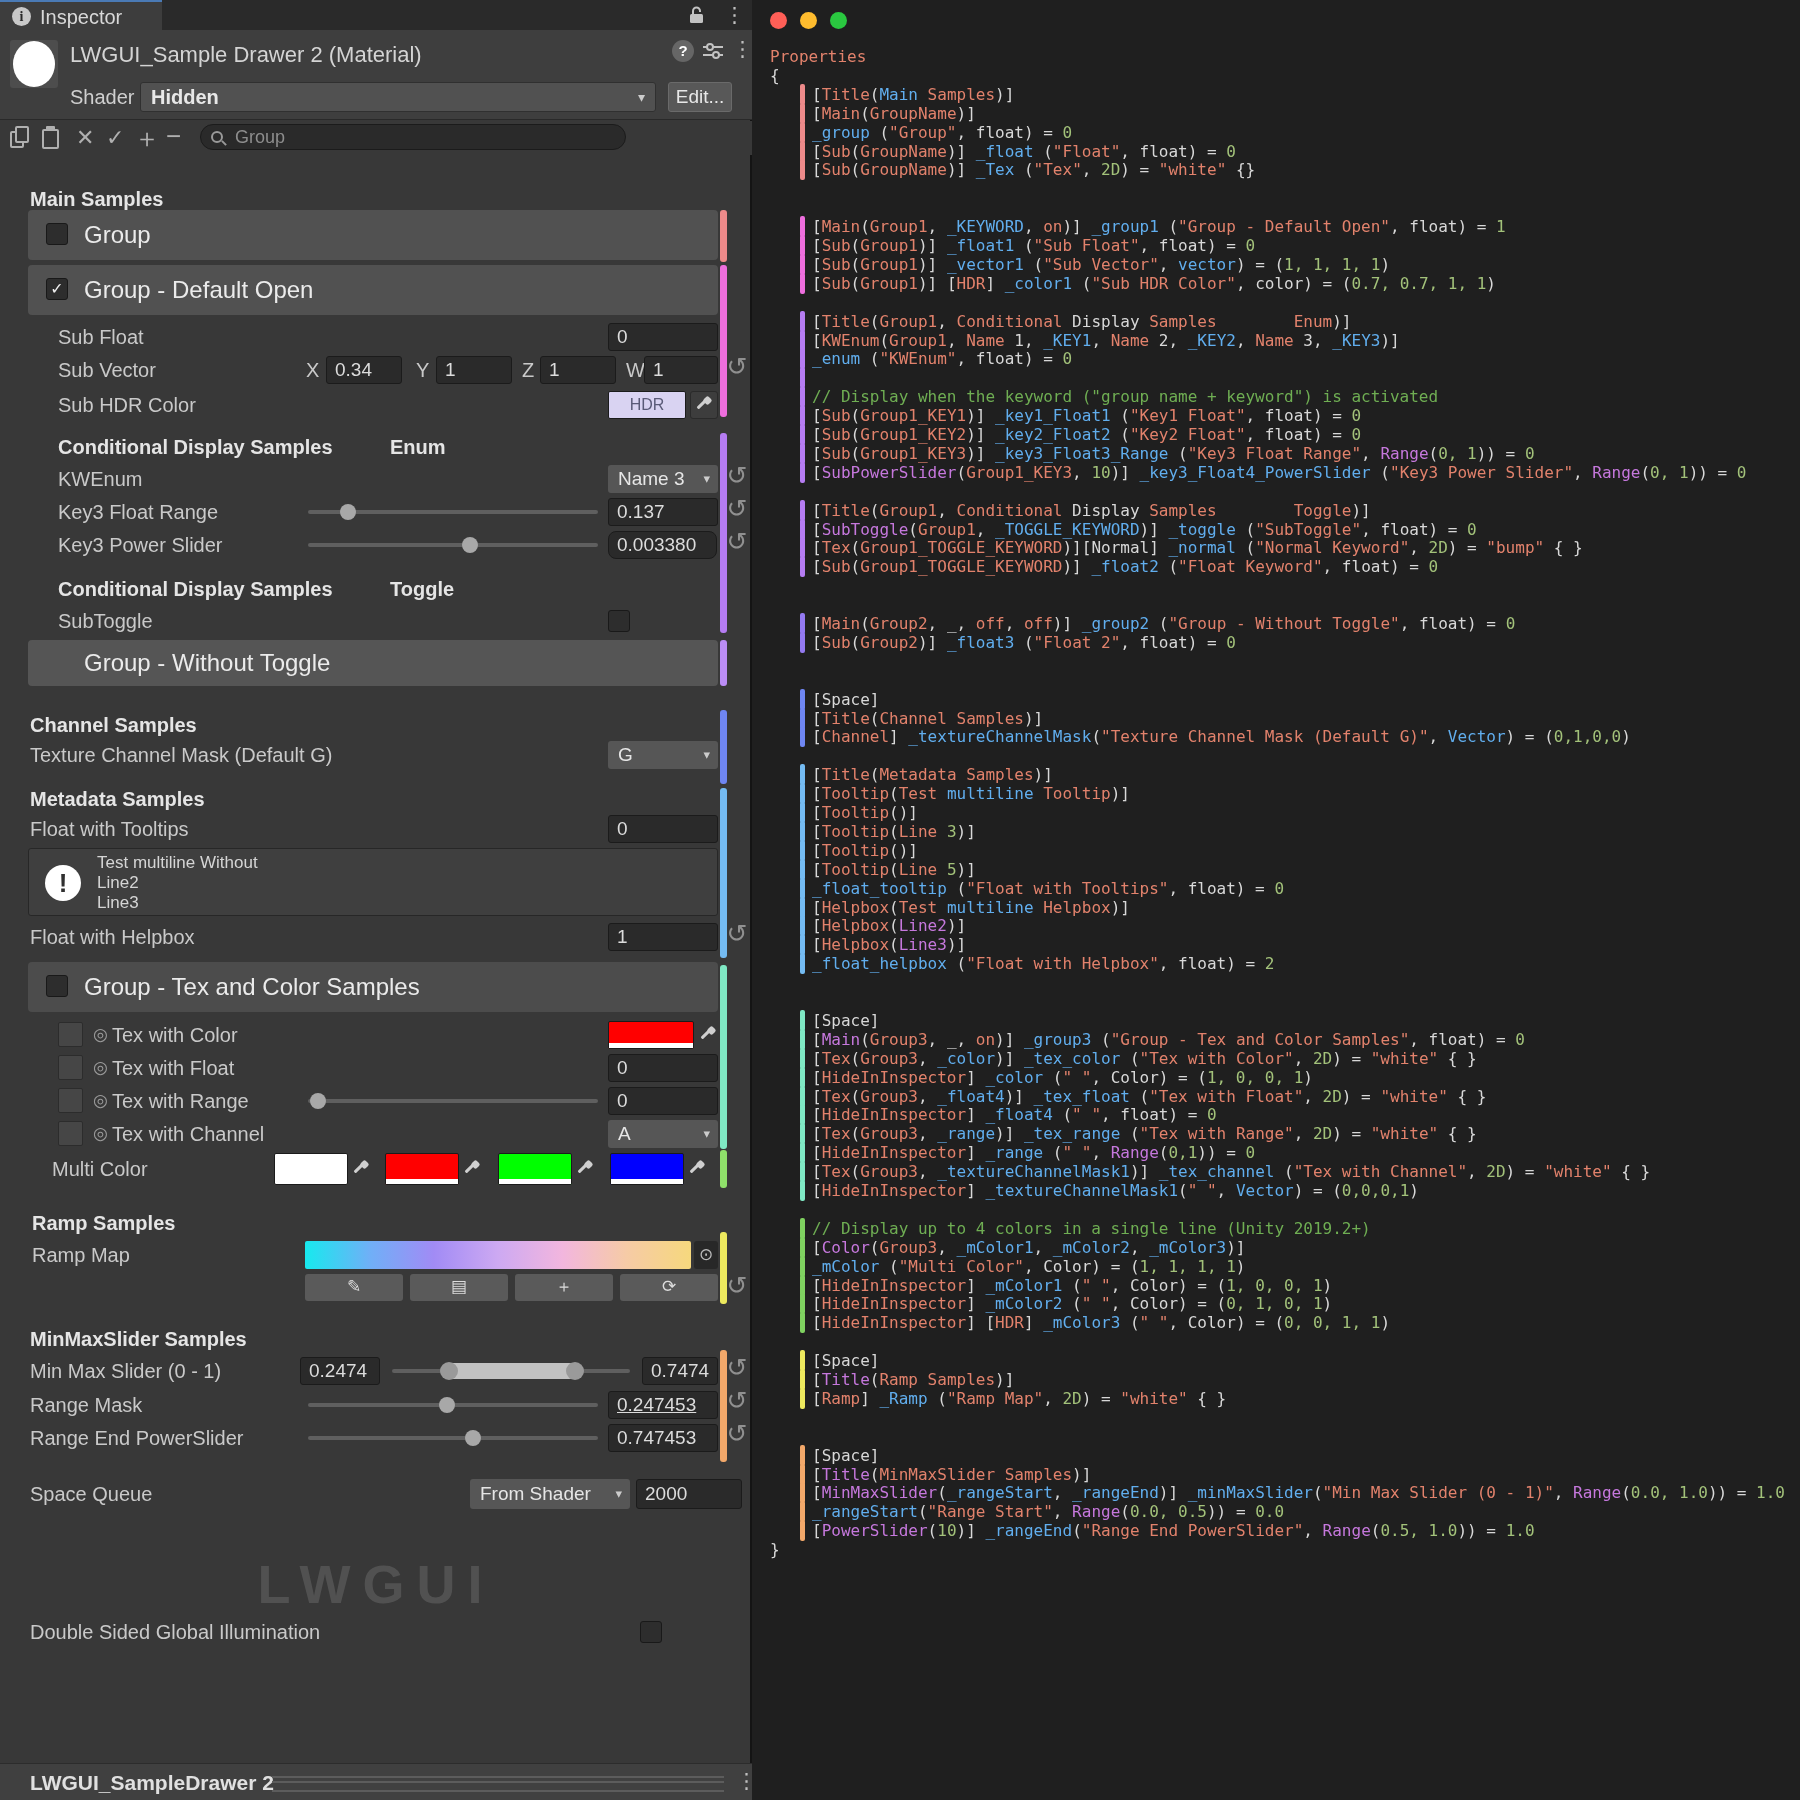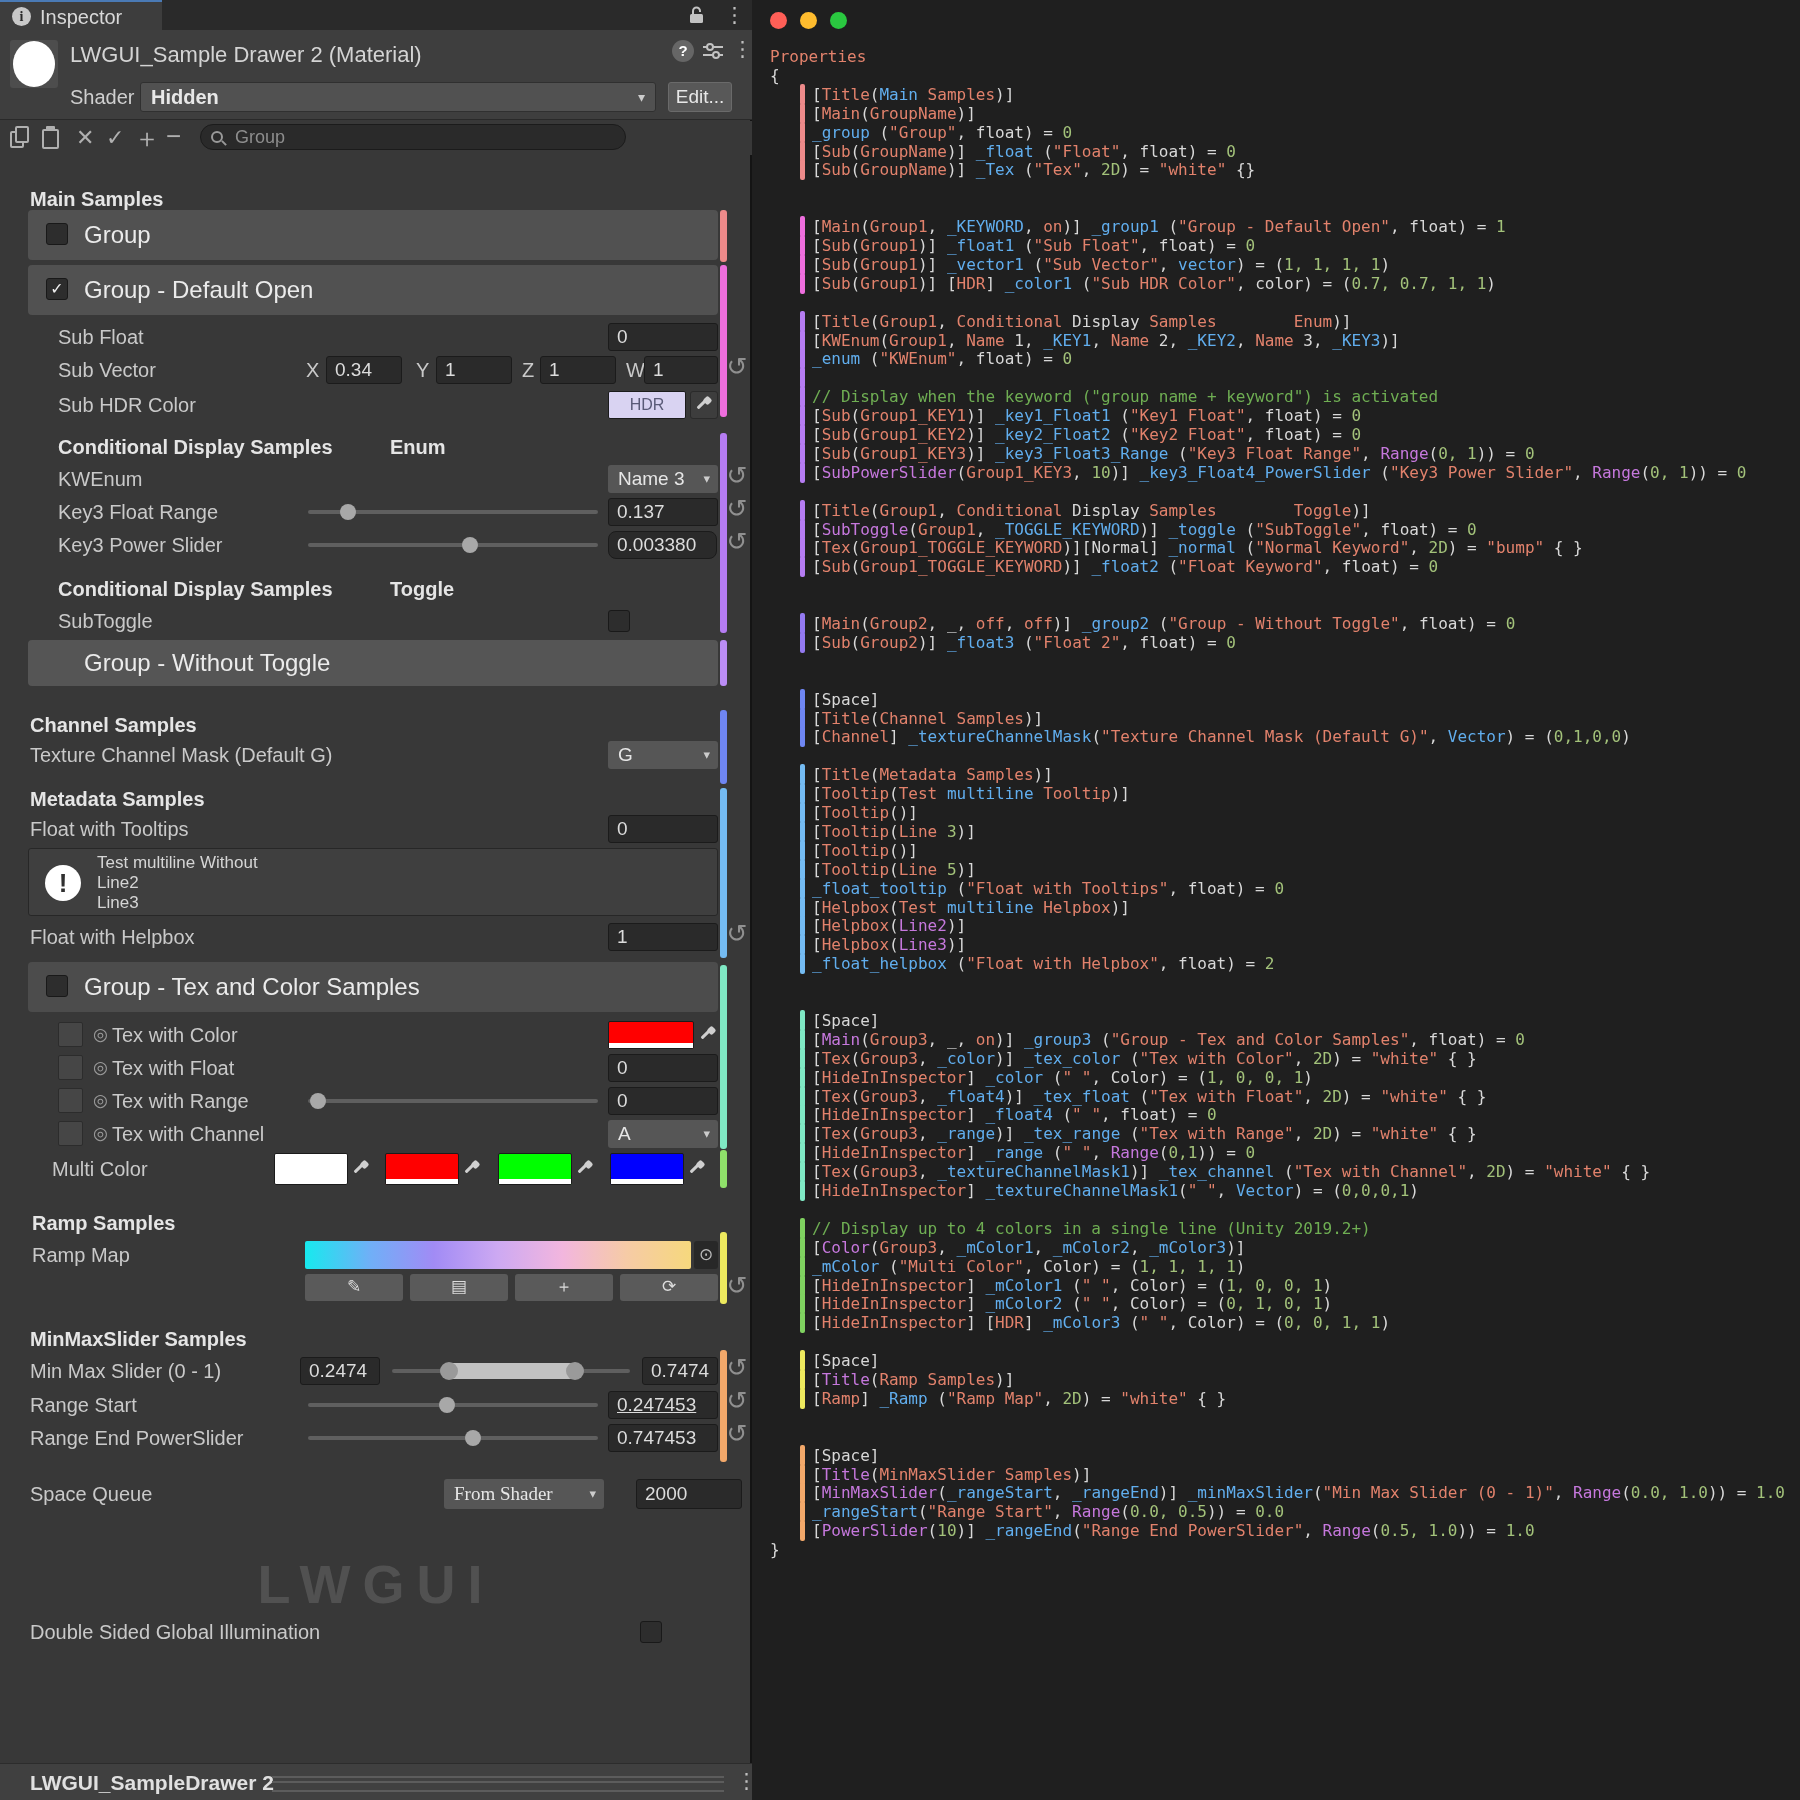--- a/index.html
+++ b/index.html
@@ -353,36 +353,36 @@
       <span class="lab" style="left:30px;">Min Max Slider (0 - 1)</span>
       <span class="fld" style="left:300px;top:1px;width:80px;">0.2474</span>
       <span class="trk" style="left:392px;width:238px;"></span>
       <span style="position:absolute;left:444px;top:7px;width:133px;height:16px;background:#c2c2c2;border-radius:8px;"></span>
       <span style="position:absolute;left:440px;top:6px;width:18px;height:18px;border-radius:50%;background:#9a9a9a;"></span>
       <span style="position:absolute;left:566px;top:6px;width:18px;height:18px;border-radius:50%;background:#9a9a9a;"></span>
       <span class="fld" style="left:642px;top:1px;width:76px;">0.7474</span>
     </div>
 
     <div class="row" style="top:1390px;">
-      <span class="lab" style="left:30px;">Range Start</span>
+      <span class="lab" style="left:30px;">Range Mask</span>
       <span class="trk" style="left:308px;width:290px;"></span>
       <span class="th" style="left:439px;"></span>
       <span class="fld" style="left:608px;top:1px;width:110px;text-decoration:underline;">0.247453</span>
     </div>
 
     <div class="row" style="top:1423px;padding-left:12px;">
       <span class="lab" style="left:30px;">Range End PowerSlider</span>
       <span class="trk" style="left:308px;width:290px;"></span>
       <span class="th" style="left:465px;"></span>
       <span class="fld" style="left:608px;top:1px;width:110px;">0.747453</span>
     </div>
 
     <div class="row" style="top:1478px;height:32px;">
       <span class="lab" style="left:30px;line-height:32px;">Space Queue</span>
-      <span class="dd" style="left:444px;top:1px;width:160px;height:30px;line-height:30px;font-family:Liberation Serif, serif;">
+      <span class="dd" style="left:470px;top:1px;width:160px;height:30px;line-height:30px;">
         <span>From Shader</span>
         <span class="ar" style="line-height:30px;">▾</span>
       </span>
       <span class="fld" style="left:636px;top:1px;width:106px;height:30px;line-height:28px;">2000</span>
     </div>
 
     <div class="row" style="top:1585px;margin-top:32px;">
       <span class="lab" style="left:30px;">Double Sided Global Illumination</span>
       <span class="chk" style="left:640px;top:4px;"></span>
     </div>

